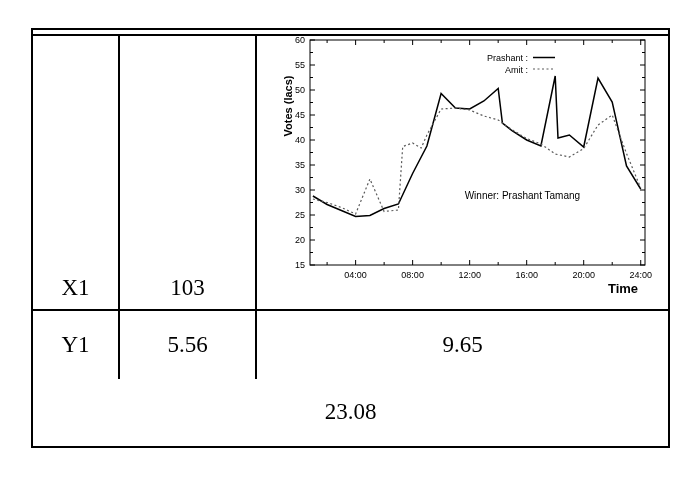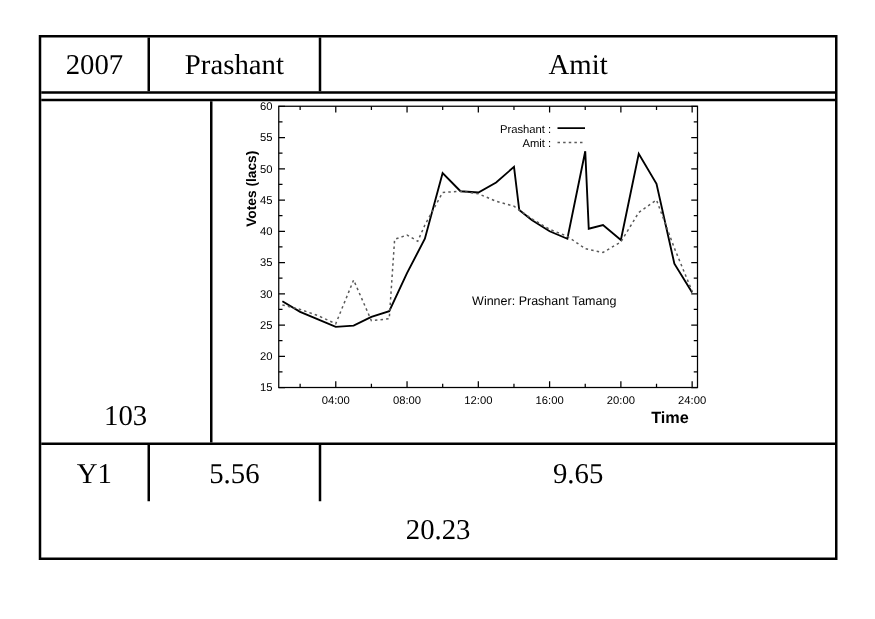--- a/index.html
+++ b/index.html
@@ -24,29 +24,25 @@
   .chartcell{position:relative;padding:0;}
   .chartcell svg{display:block;}
   svg text{font-family:"Liberation Sans","DejaVu Sans",sans-serif;fill:#000;}
 </style>
 </head>
 <body>
 
 <div class="canvas">
   <div class="tbl">
 
-    <div class="hdr">
-      <div class="cell c1">2007</div>
-      <div class="cell c2">Prashant</div>
-      <div class="cell c3">Amit</div>
-    </div>
 
     <div class="gap"></div>
 
     <div class="xrow">
+      <div class="cell c1 bottom">X1</div>
       <div class="cell c2 bottom">103</div>
       <div class="c3 chartcell">
         <svg width="411" height="273" viewBox="0 0 411 273">
             <rect x="53" y="4" width="335" height="225" fill="none" stroke="#000" stroke-width="1"></rect>
             <line x1="53" y1="229" x2="58" y2="229" stroke="#000" stroke-width="1"></line>
             <line x1="388" y1="229" x2="383" y2="229" stroke="#000" stroke-width="1"></line>
             <text x="48" y="232" font-size="9" text-anchor="end" font-weight="normal">15</text>
             <line x1="53" y1="204" x2="58" y2="204" stroke="#000" stroke-width="1"></line>
             <line x1="388" y1="204" x2="383" y2="204" stroke="#000" stroke-width="1"></line>
             <text x="48" y="207" font-size="9" text-anchor="end" font-weight="normal">20</text>
@@ -135,18 +131,18 @@
       </div>
     </div>
 
     <div class="yz">
       <div class="yzrow">
         <div class="cell c1">Y1</div>
         <div class="cell c2">5.56</div>
         <div class="cell c3">9.65</div>
       </div>
       <div class="yzrow">
-        <div class="cell c3">20.23</div>
+        <div class="cell c3">23.08</div>
       </div>
     </div>
 
   </div>
 </div>
 
 </body></html>

